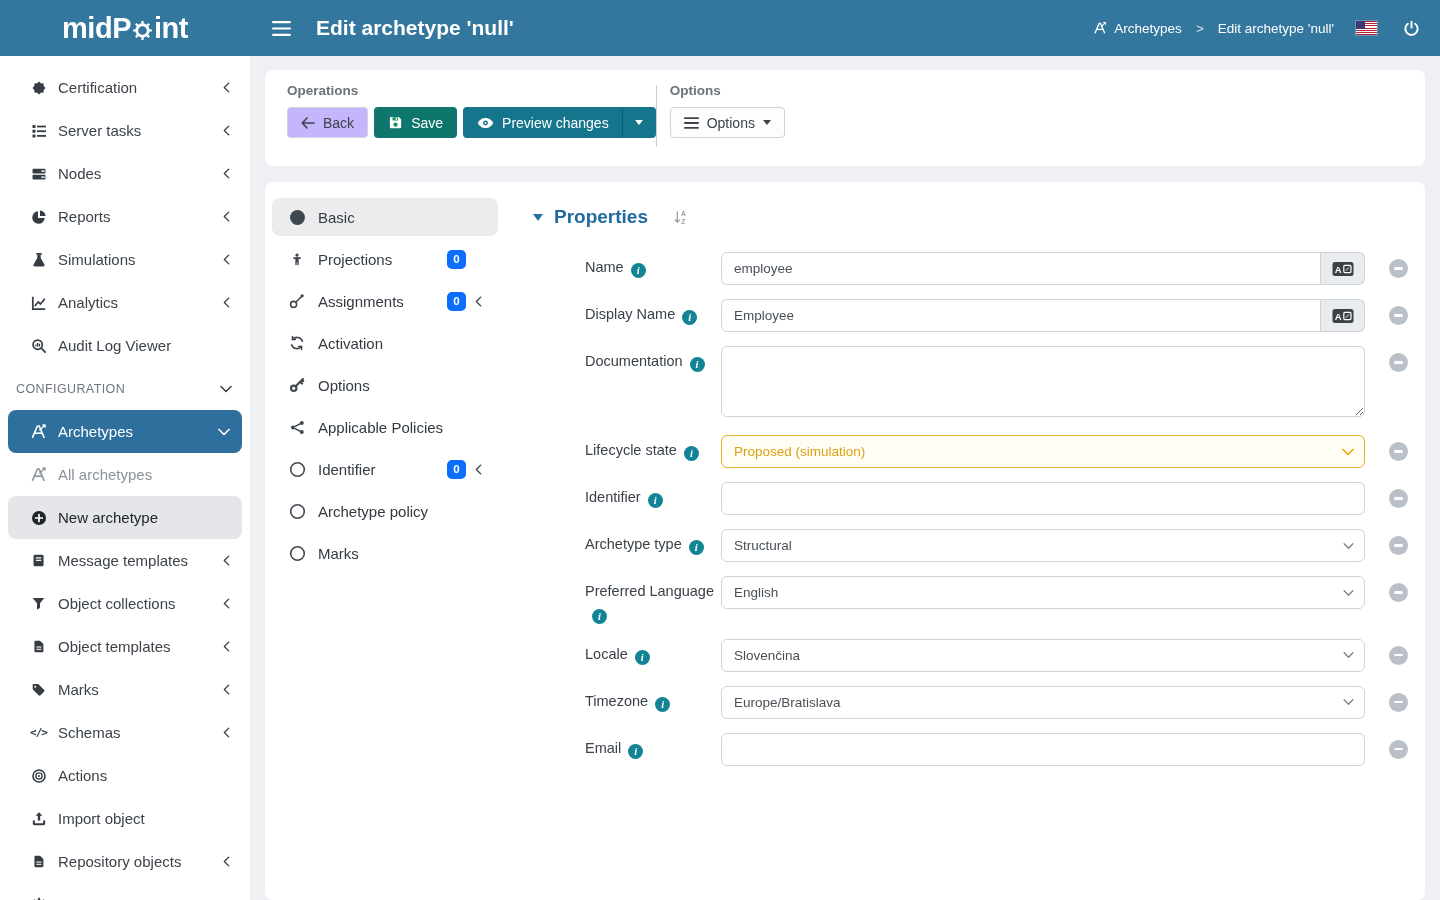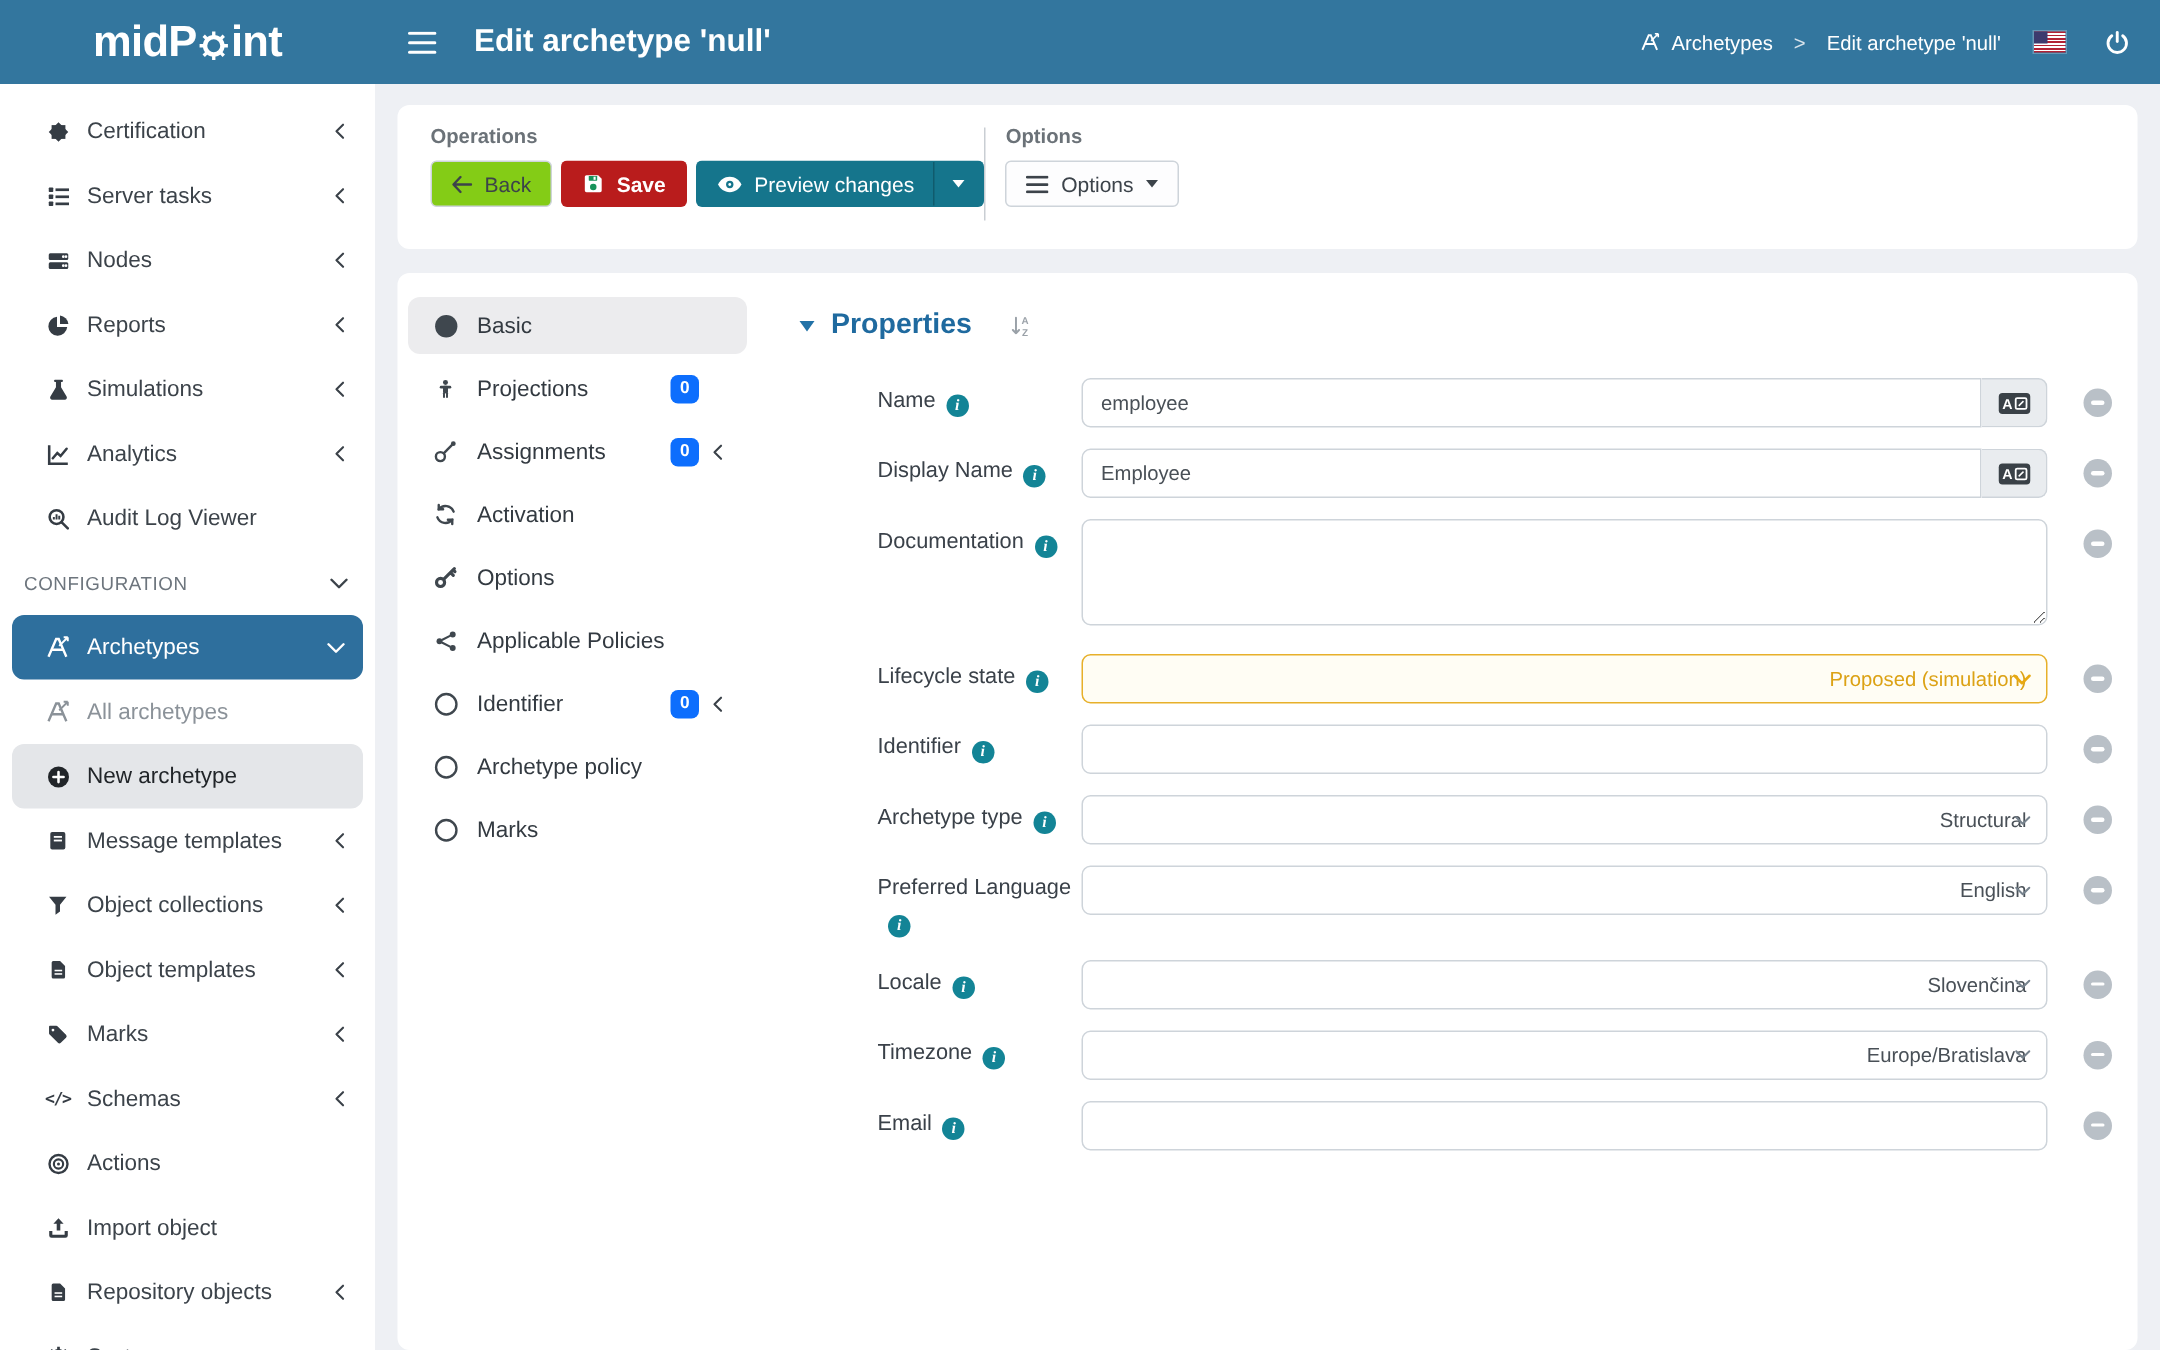--- a/index.html
+++ b/index.html
@@ -39,22 +39,22 @@
   
   .content { position:absolute; top:56px; left:250px; right:0; bottom:0; padding:14px 15px 0 15px; display:flex; flex-direction:column; }
   .ops-card { background:#fff; border-radius:8px; height:96px; padding:13px 22px; display:flex; flex-shrink:0; }
   .op-label { font-size:13.5px; color:#6b7278; margin-bottom:9px;font-weight:bold; }
   .op-group.first { min-width:352px; }
   .op-buttons { display:flex; gap:6px; }
   .v-divider { width:1px; background:#c9ced3; margin:2px 0 6px 0; }
   .op-group.second { margin-left:13px; }
 
   .btn { height:31px; border-radius:4px; font-size:14px; display:inline-flex; align-items:center; gap:8px; padding:0 13px; border:1px solid transparent; cursor:pointer; font-family:inherit; white-space:nowrap; }
-  .btn-outline { background:#84cc16; border-color:#ced4da; color:#3c434a; }
-  .btn-save { background:#b91c1c; color:#fff;font-weight:bold; }
+  .btn-outline { background:#c4b5fd; border-color:#ced4da; color:#3c434a; }
+  .btn-save { background:#0f766e; color:#fff; }
   .btn-preview { background:#15758c; color:#fff; padding-right:0; }
   .btn-preview .split { border-left:1px solid rgba(0,0,0,.22); align-self:stretch; display:flex; align-items:center; padding:0 12px; margin-left:5px; }
   .caret { width:0; height:0; border-left:4.5px solid transparent; border-right:4.5px solid transparent; border-top:5px solid currentColor; display:inline-block; }
   .btn-options { background:#fdfdfe; }
 
   .main-card { background:#fff; border-radius:8px; margin-top:16px; flex:1; display:flex; overflow:hidden; }
   .tabs-col { width:240px; padding:16px 7px; flex-shrink:0; }
   .tab { height:38px; margin-bottom:4px; border-radius:8px; display:flex; align-items:center; padding:0 13px 0 16px; font-size:15px; color:#333a41; cursor:pointer; }
   .tab.active { background:#ececee; }
   .tab .ticon { width:18px; margin-right:12px; display:flex; justify-content:center; color:#3f474e; }
@@ -76,21 +76,21 @@
   .minus i { display:block; width:9px; height:2.4px; background:#fff; border-radius:2px; }
   .info { display:inline-flex; width:15px; height:15px; border-radius:50%; background:#138496; color:#fff; font-size:10.5px; font-weight:bold; align-items:center; justify-content:center; margin-left:7px; vertical-align:-2px; font-family:"Liberation Serif", serif; font-style:italic; cursor:pointer; }
 
   .ctl { width:100%; height:33px; border:1px solid #ced4da; border-radius:6px; padding:0 12px; font-size:13.5px; color:#495057; font-family:inherit; background:#fff; }
   textarea.ctl { padding:6px 12px; resize:vertical; }
   .ta-desc { height:52px; } .ta-doc { height:71px; }
   .igroup { display:flex; }
   .igroup input { border-radius:6px 0 0 6px; flex:1; min-width:0; }
   .iaddon { width:44px; background:#e9ecef; border:1px solid #ced4da; border-left:0; border-radius:0 6px 6px 0; display:flex; align-items:center; justify-content:center; cursor:pointer; flex-shrink:0; }
   .selwrap { position:relative; }
-  .selwrap select { appearance:none; -webkit-appearance:none; padding-right:13px; cursor:pointer;text-align:right; }
+  .selwrap select { appearance:none; -webkit-appearance:none; padding-right:38px; cursor:pointer; }
   .sel-car { position:absolute; right:11px; top:50%; transform:translateY(-50%); pointer-events:none; color:#76828d; }
   .warn select { border:1.5px solid #e7b02a; color:#dca215; background:#fffdf4; }
   .warn .sel-car { color:#e8a912; }
 </style>
 </head>
 <body>
 
 <div class="hdr">
   <div class="brand">
 

